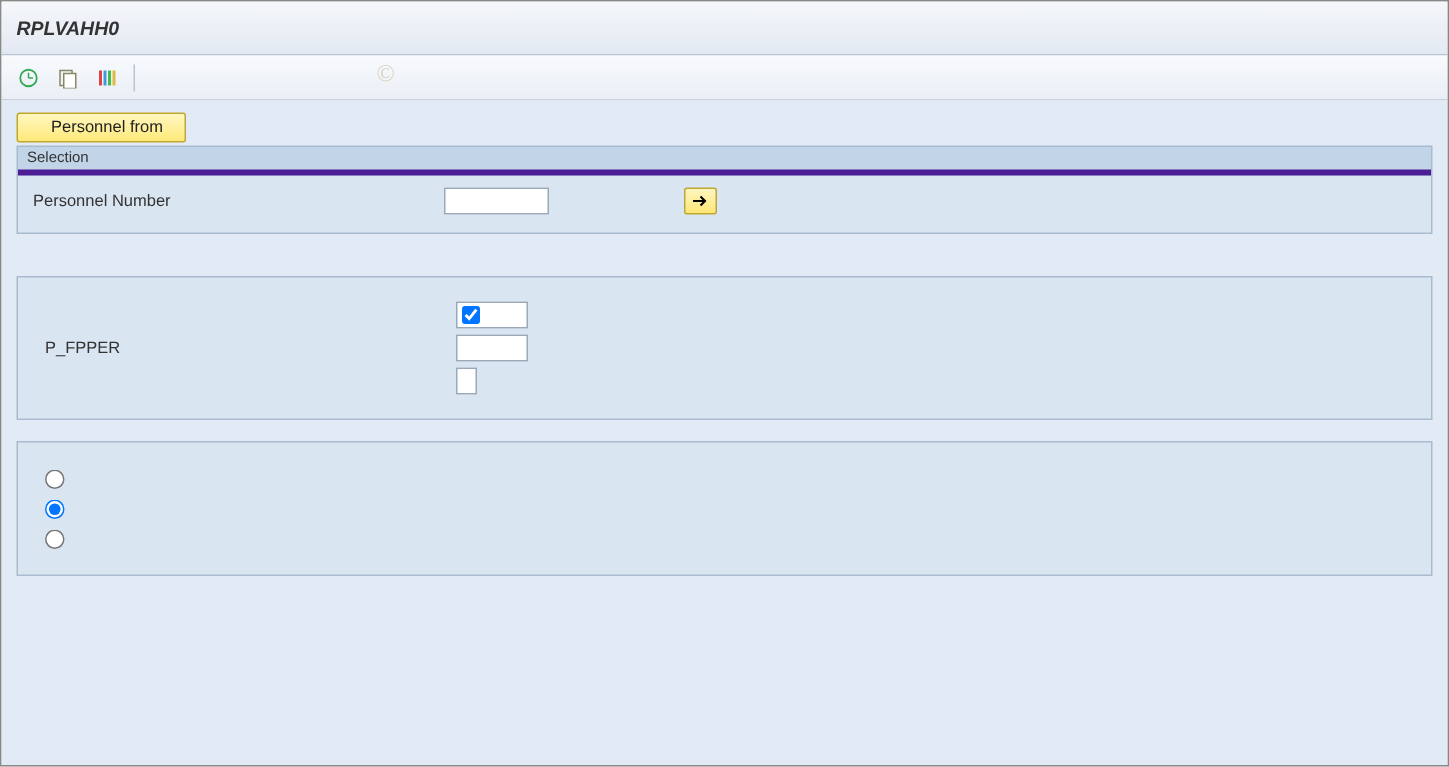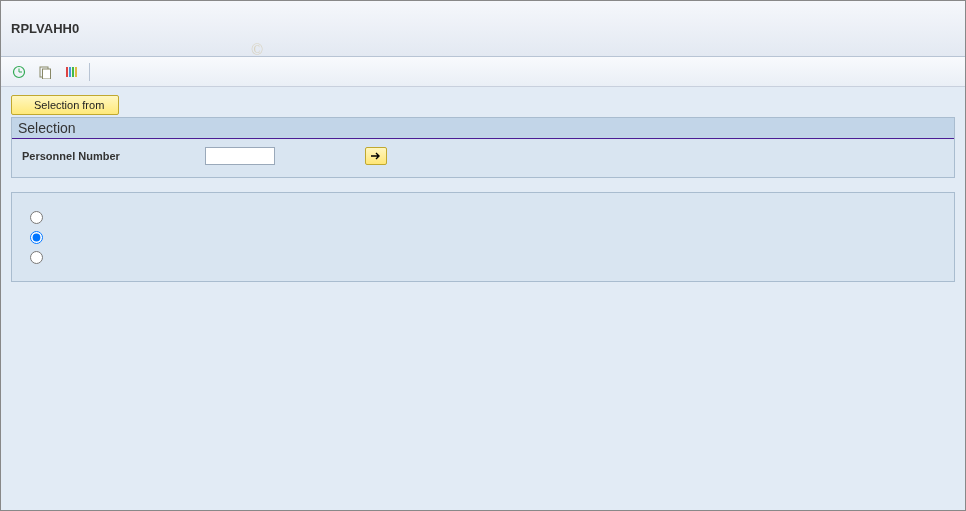--- a/index.html
+++ b/index.html
@@ -9,22 +9,23 @@
       background: #fff;
       width: 966px;
       height: 511px;
       border: 1px solid #888;
       overflow: hidden;
       position: relative;
     }
     .titlebar {
       background: linear-gradient(#f5f7fb, #e3e9f2);
       border-bottom: 1px solid #b8c4d4;
-      padding: 20px 10px;
+      padding: 10px 10px;
       font-weight: bold;
+      font-style: italic;
       font-size: 13px;
       color: #333;
     }
     .toolbar {
       background: linear-gradient(#f8fafd, #eaeff6);
       border-bottom: 1px solid #c8d0dd;
       padding: 4px 8px;
       display: flex;
       gap: 6px;
       align-items: center;
@@ -63,40 +64,39 @@
       height: 20px;
       line-height: 15px;
     }
     .groupbox {
       border: 1px solid #a9bccf;
       background: #d9e5f1;
       margin-bottom: 14px;
     }
     .groupbox .grouptitle {
       background: #c2d5e8;
-      border-bottom: 1px solid #4c1d95;
+      border-bottom: 4px solid #4c1d95;
       padding: 2px 6px;
-      font-size: 14px;
+      font-size: 10px;
       color: #333;
     }
     .groupbox .groupbody {
       padding: 6px 10px 10px 10px;
     }
     .groupbox.plain .groupbody {
       padding: 14px 10px 14px 18px;
     }
     .row {
       display: flex;
       align-items: center;
       height: 22px;
     }
     .row .lbl {
-      width: 183px;
+      width: 274px;
       color: #333;
-      font-weight: bold;
     }
     .row .fld {
       border: 1px solid #9aa9ba;
       background: #fff;
       height: 18px;
       padding: 1px 2px;
       font-size: 11px;
     }
     .row .fld.w1 { width: 70px; }
     .row .fld.w2 { width: 36px; }
@@ -167,38 +167,56 @@
     </svg>
   </div>
   <div class="sep"></div>
 </div>
 
 <div class="watermark">
   <span class="c">©</span>
 </div>
 
 <div class="content">
-  <button class="selections-btn">Selection from</button>
+  <button class="selections-btn">Personnel from</button>
 
   <div class="groupbox">
     <div class="grouptitle">Selection</div>
     <div class="groupbody">
       <div class="row">
         <div class="lbl">Personnel Number</div>
         <input class="fld w1" value="" style="">
         <span style="width:20px"></span>
         <div class="more-btn">
           <svg width="12" height="10" viewBox="0 0 12 10">
               <path d="M1 5 H8 M6 2 L9 5 L6 8" fill="none" stroke="#000" stroke-width="1.4"></path>
             </svg>
         </div>
       </div>
     </div>
   </div>
 
+  <div class="groupbox plain" style="margin-top:28px">
+    <div class="groupbody">
+      <div class="row">
+        <div class="lbl"></div>
+        <div class="fld wcheck">
+          <input type="checkbox" class="check" checked="" style="">
+        </div>
+      </div>
+      <div class="row">
+        <div class="lbl">P_FPPER</div>
+        <input class="fld wcheck" style="width: 48px;" value="">
+      </div>
+      <div class="row">
+        <div class="lbl"></div>
+        <input class="fld wtiny" value="" style="">
+      </div>
+    </div>
+  </div>
 
   <div class="groupbox plain">
     <div class="groupbody">
       <div class="radio-row">
         <input type="radio" name="rg" style="">
         <span></span>
       </div>
       <div class="radio-row">
         <input type="radio" name="rg" checked="" style="">
         <span></span>

